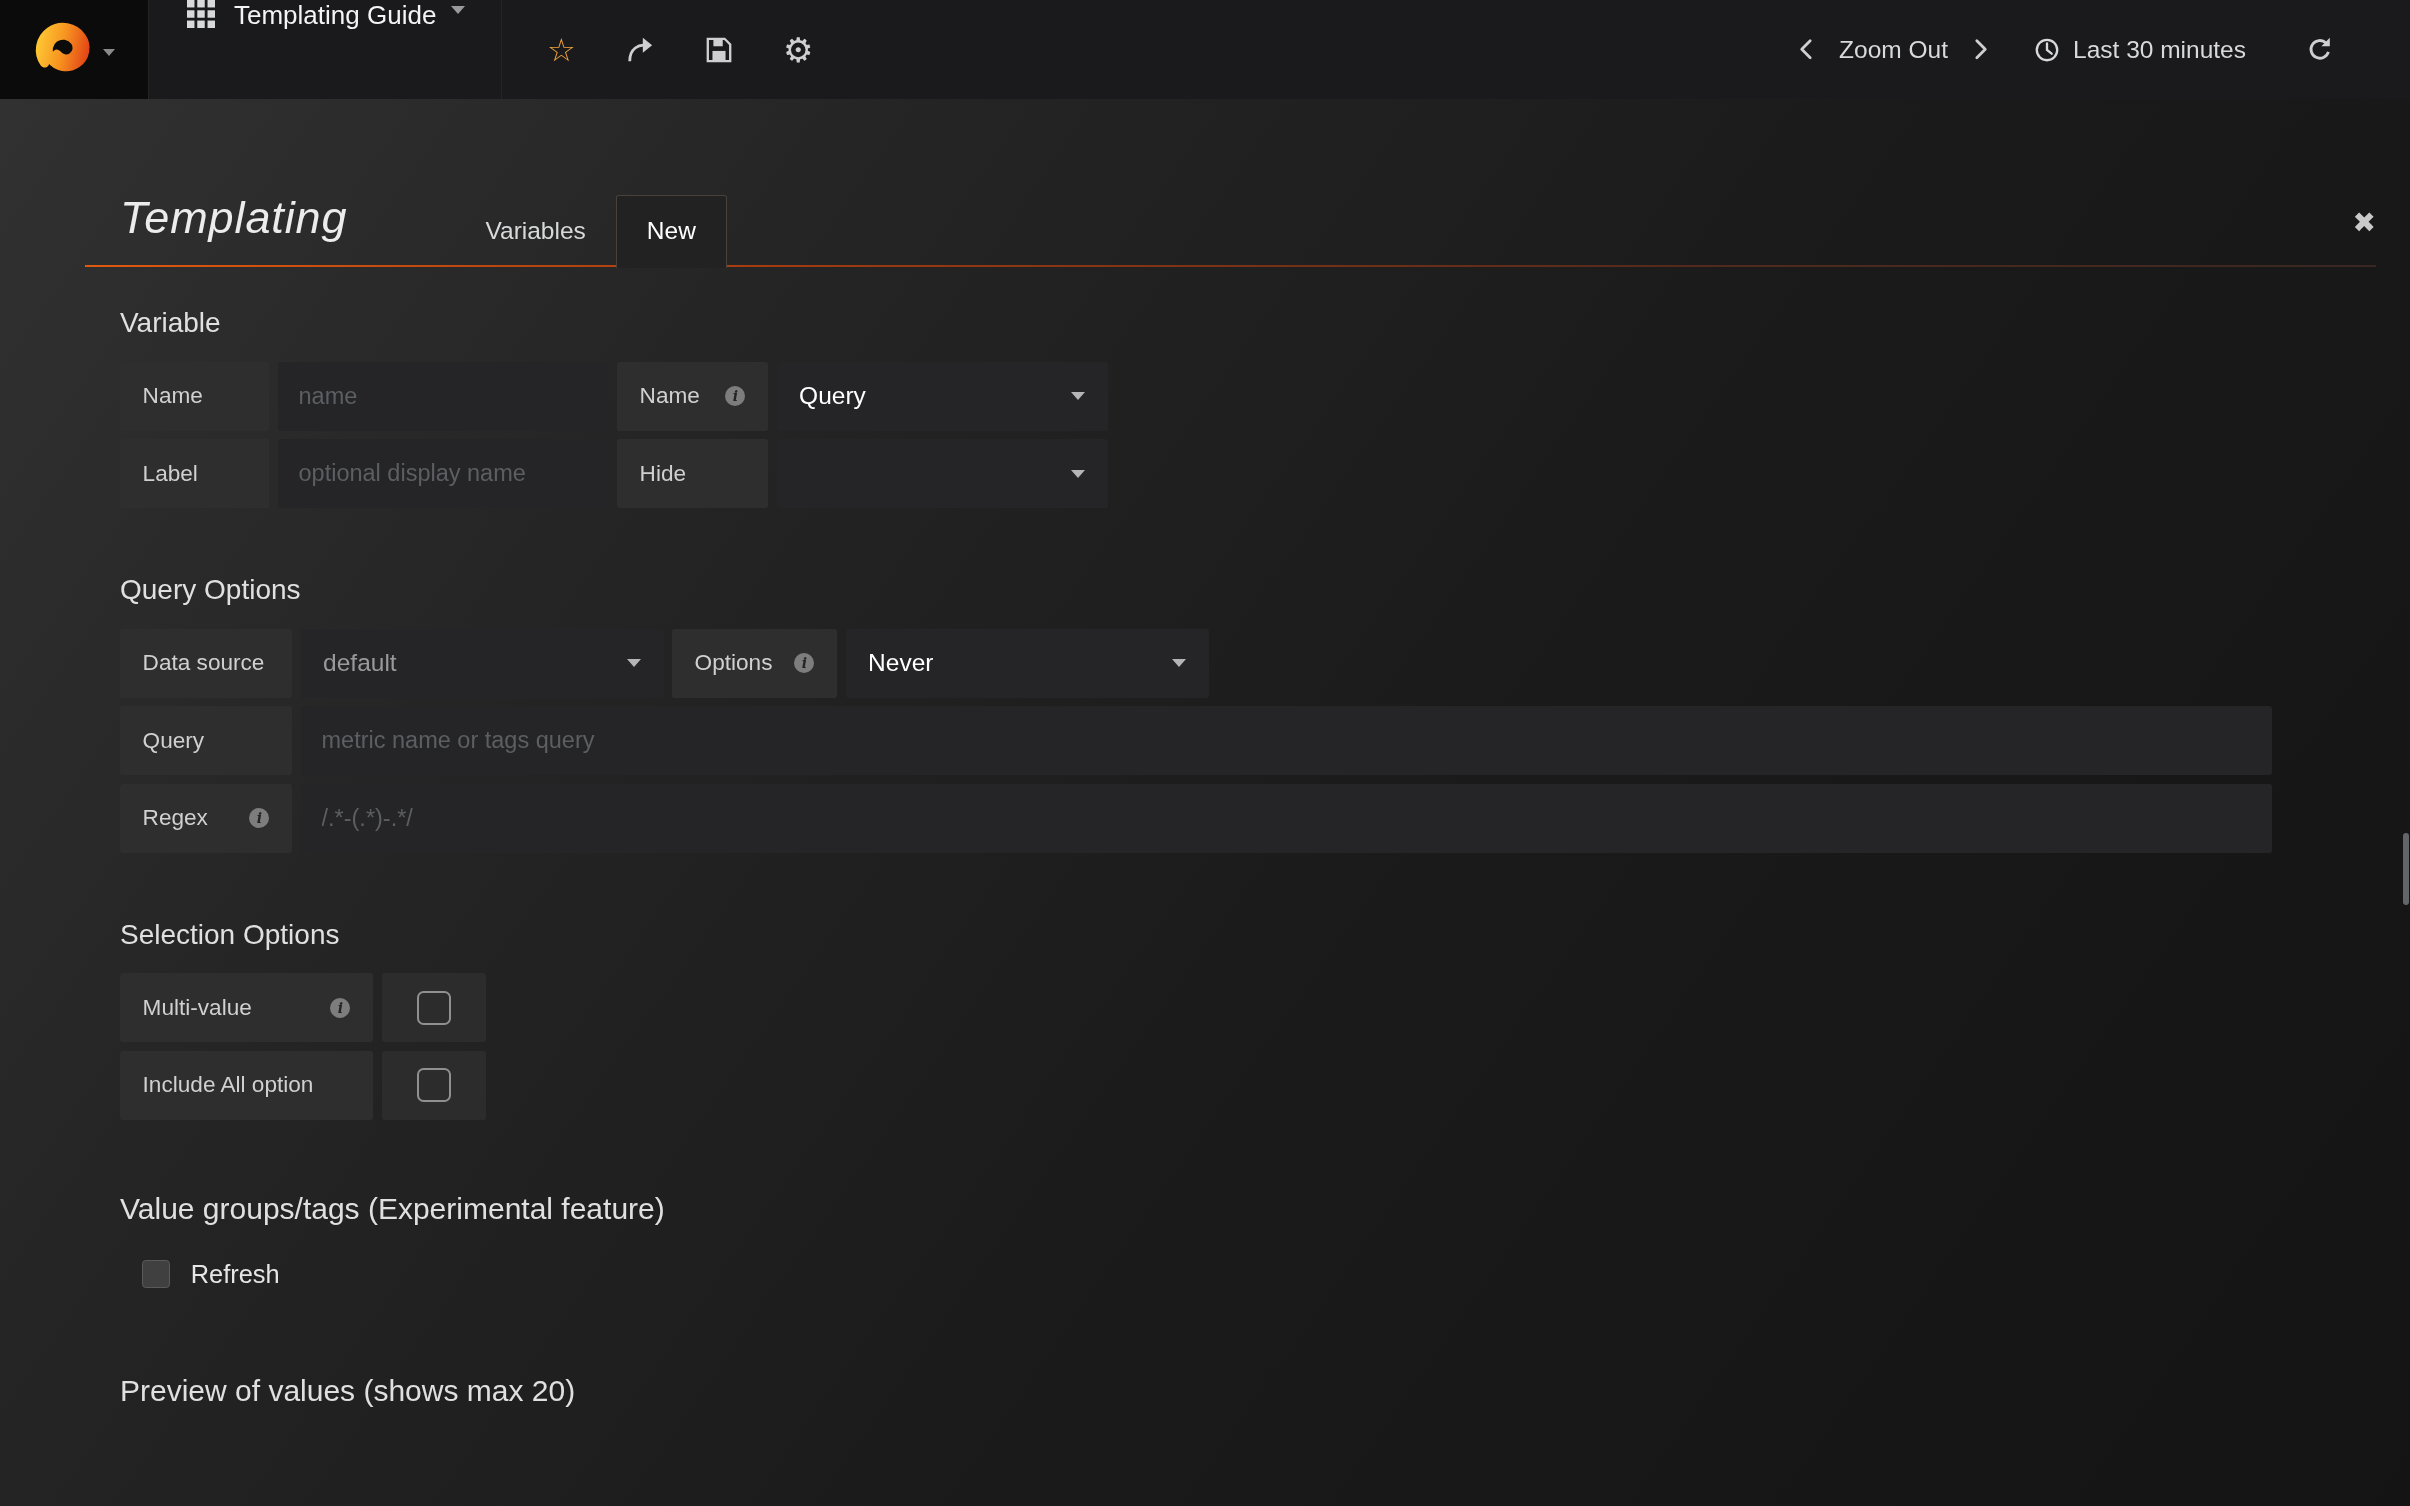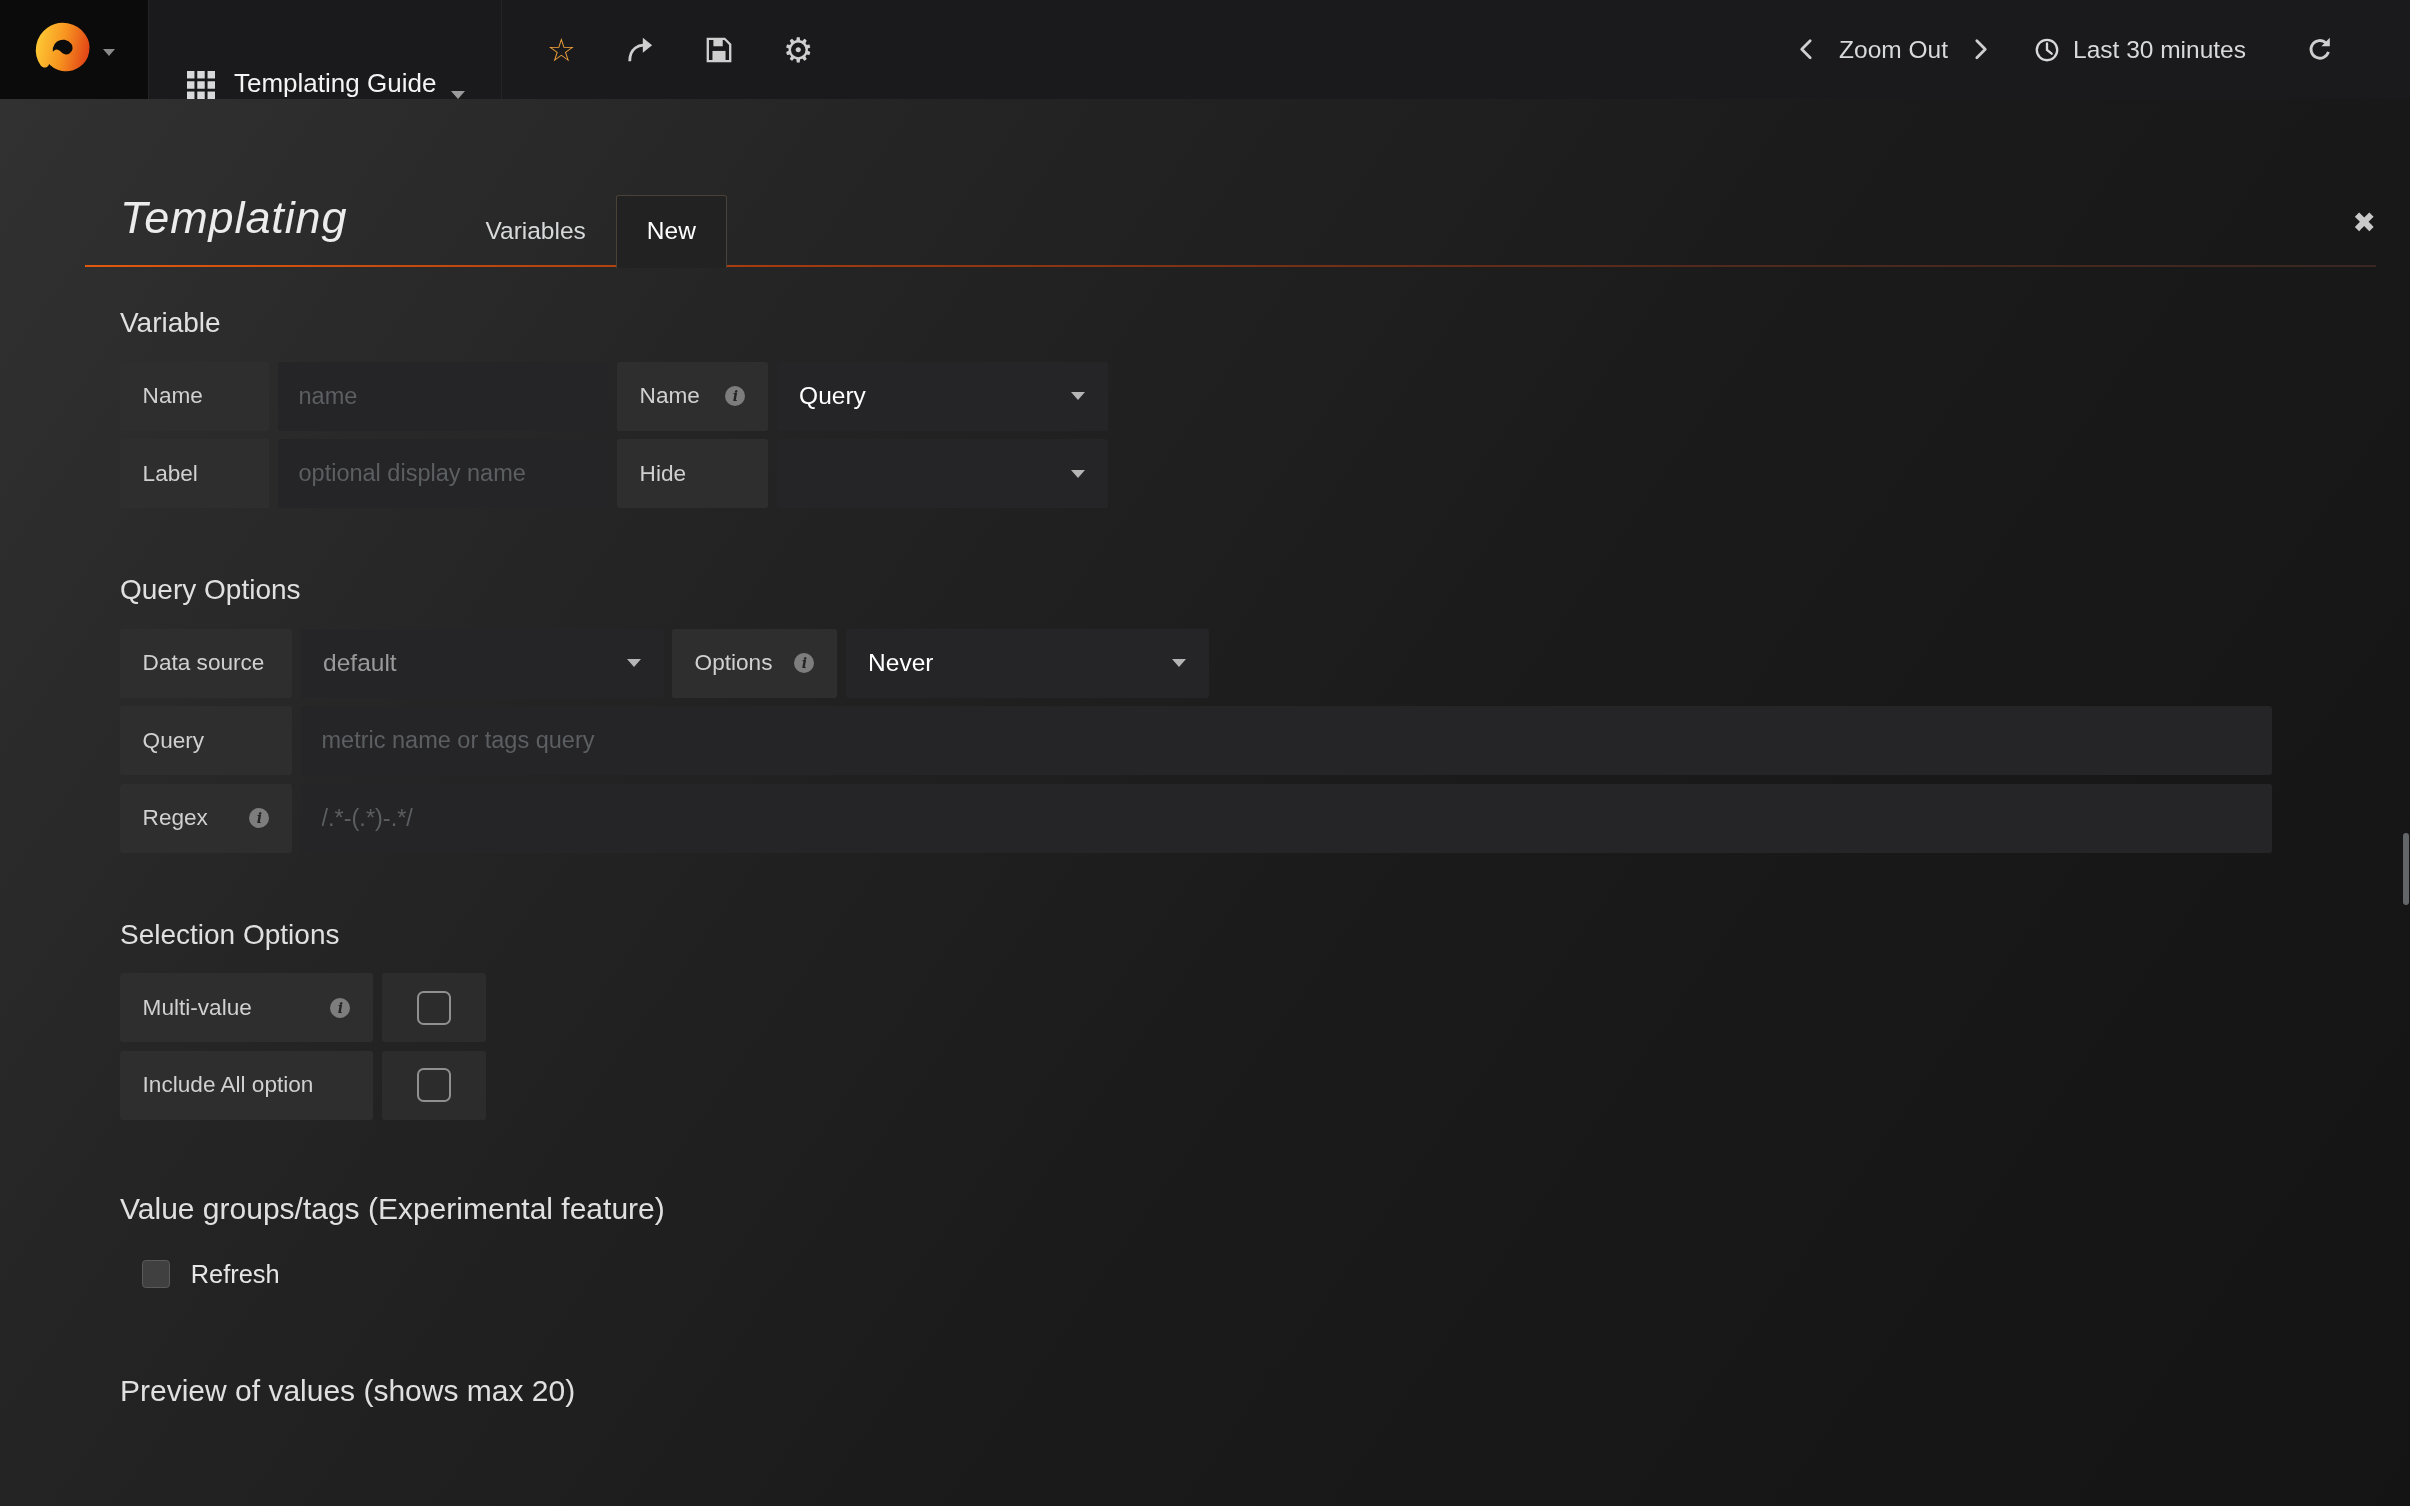--- a/index.html
+++ b/index.html
@@ -12,21 +12,21 @@
   
   .navbar{
     height:99px;background:#1a1a1c;display:flex;align-items:stretch;
   }
   .logo-box{
     width:148px;background:#0b0b0b;display:flex;align-items:center;justify-content:center;
     border-right:0.9px solid #242424;cursor:pointer;
   }
   .logo-caret{width:0;height:0;border-left:6.6px solid transparent;border-right:6.6px solid transparent;border-top:7.5px solid #8a8a8a;margin-left:9.4px;margin-top:5.6px;}
   .dash-nav{
-    display:flex;align-items:flex-end;padding:16px 36px 0 38px;border-right:0.9px solid #242424;cursor:pointer;
+    display:flex;align-items:flex-start;padding:0 36px 0 38px;border-right:0.9px solid #242424;cursor:pointer;
   }
   .dash-nav .dash-title{color:#f4f4f4;font-size:26px;margin:0 15px 0 19px;}
   .dash-caret{width:0;height:0;border-left:7.5px solid transparent;border-right:7.5px solid transparent;border-top:8.5px solid #9a9a9a;margin-top:5.6px;}
   .nav-icons{display:flex;align-items:center;gap:47px;padding:0 43px;}
   .nav-icon{display:flex;align-items:center;justify-content:center;width:32px;height:38px;cursor:pointer;}
   .star-glyph{font-family:"DejaVu Sans", sans-serif;font-size:32px;color:#f2a33c;line-height:1;}
   .gear-glyph{font-family:"DejaVu Sans", sans-serif;font-size:34px;color:#cfcfcf;line-height:1;}
   .nav-right{margin-left:auto;display:flex;align-items:center;padding-right:77px;color:#d8d9da;font-size:24.5px;}
   .zoom-group{display:flex;align-items:center;gap:26px;cursor:pointer;}
   .time-group{display:flex;align-items:center;gap:13px;margin-left:45px;cursor:pointer;}

